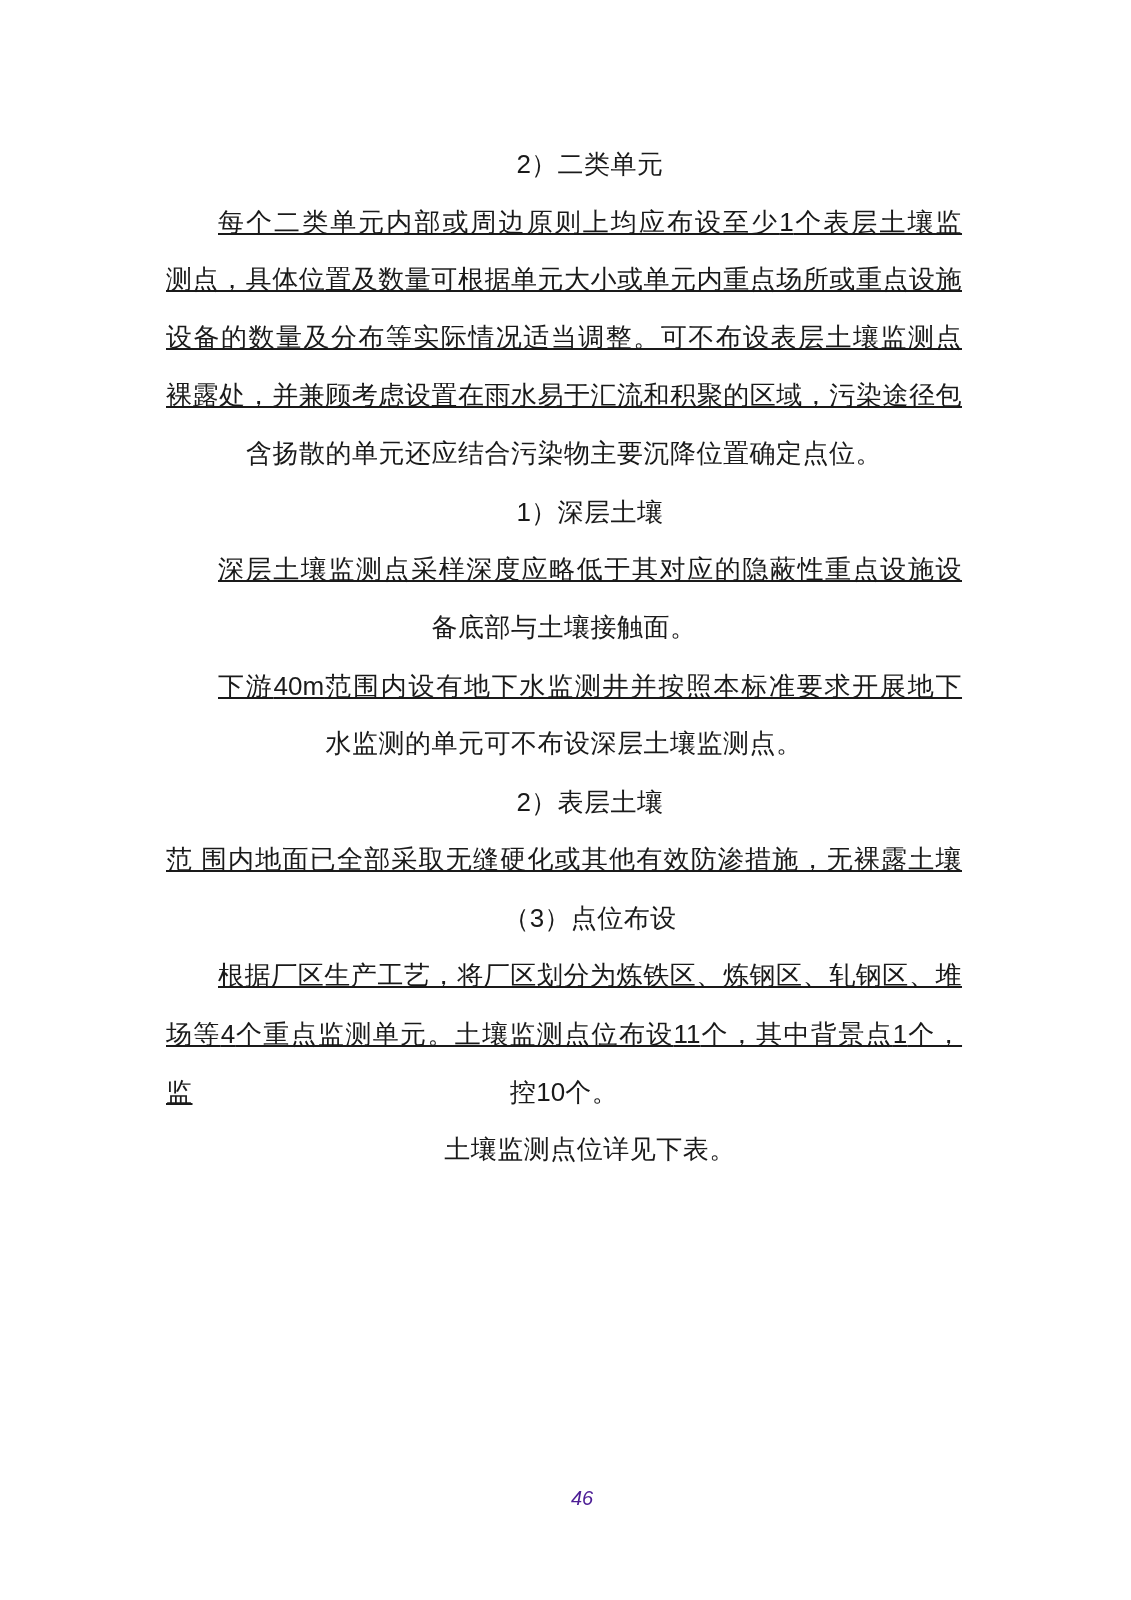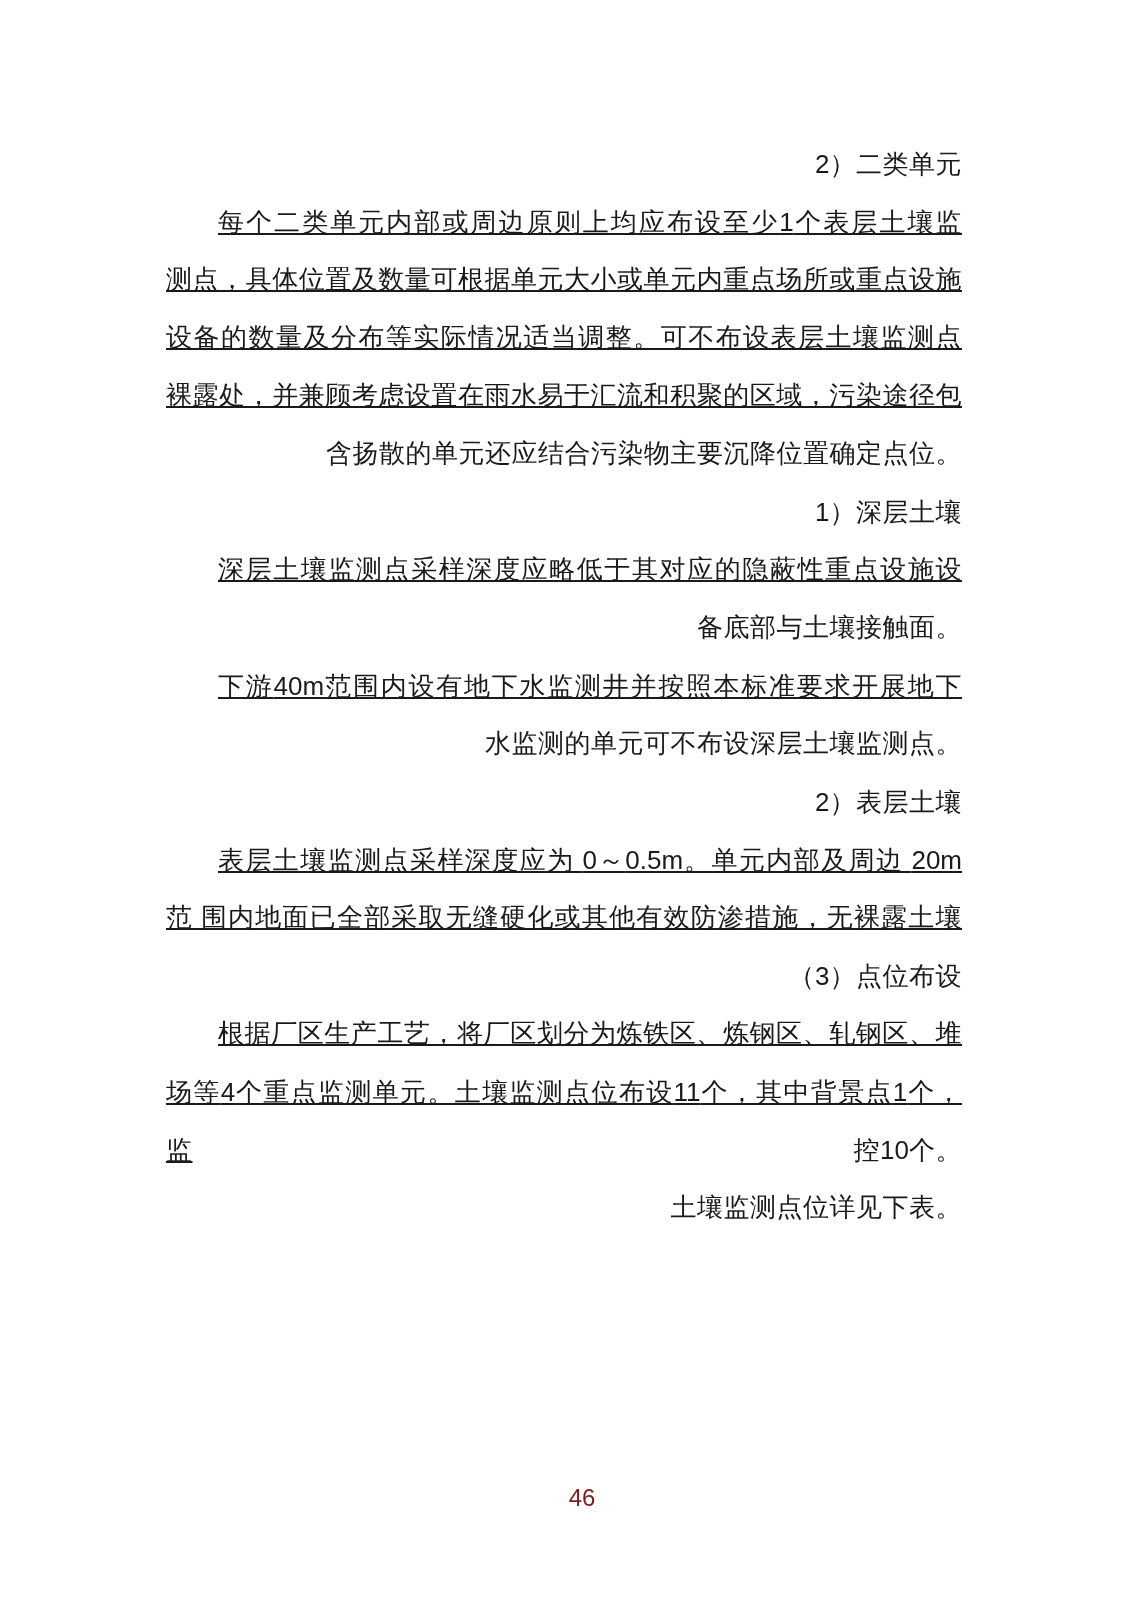--- a/index.html
+++ b/index.html
@@ -7,35 +7,35 @@
     width: 1131px; height: 1600px; position: relative;
     font-family: "Liberation Serif", "DejaVu Serif", serif;
     color: #1a1a1a;
   }
   .page { position: absolute; inset: 0; background: #ffffff; }
   .text-block {
     position: absolute; left: 166px; top: 135px; width: 796px;
   }
   .line {
     height: 58px; line-height: 58px; font-size: 26px;
-    white-space: nowrap; text-align: right;
+    white-space: nowrap; text-align: center;
     letter-spacing: 0.5px;
   }
   .line.justify {
     white-space: normal;
     text-align: justify;
     text-align-last: justify;
     text-decoration: underline;
   }
   .line.indent { text-indent: 2em; }
   .latin { font-family: "Liberation Sans", sans-serif; letter-spacing: 0; }
   .page-number {
     position: absolute; top: 1484px; left: 532px; width: 100px;
-    text-align: center; font-size: 24px; line-height: 28px;
-    font-family: "Liberation Sans", sans-serif; color: #7f1d1d;
+    text-align: center; font-size: 20px; line-height: 28px;
+    font-family: "Liberation Sans", sans-serif; color: #4c1d95; font-style: italic;
   }
 </style>
 </head>
 <body>
 
 <div class="page">
   <div class="text-block">
 
     <div class="line indent"><span class="latin">2</span>）二类单元</div>
 
@@ -49,21 +49,20 @@
     <div class="line indent"><span class="latin">1</span>）深层土壤</div>
 
     <div class="line indent justify">深层土壤监测点采样深度应略低于其对应的隐蔽性重点设施设</div>
     <div class="line">备底部与土壤接触面。</div>
 
     <div class="line indent justify">下游<span class="latin">40m</span>范围内设有地下水监测井并按照本标准要求开展地下</div>
     <div class="line">水监测的单元可不布设深层土壤监测点。</div>
 
     <div class="line indent"><span class="latin">2</span>）表层土壤</div>
 
-    <div class="line indent justify">表层土壤监测点采样深度应为 <span class="latin">0</span>～<span class="latin">0.5m</span>。单元内部及周边 <span class="latin">20m</span></div>
     <div class="line justify">范 围内地面已全部采取无缝硬化或其他有效防渗措施，无裸露土壤</div>
 
     <div class="line indent">（<span class="latin">3</span>）点位布设</div>
 
     <div class="line indent justify">根据厂区生产工艺，将厂区划分为炼铁区、炼钢区、轧钢区、堆</div>
     <div class="line justify">场等<span class="latin">4</span>个重点监测单元。土壤监测点位布设<span class="latin">11</span>个，其中背景点<span class="latin">1</span>个， 监</div>
     <div class="line">控<span class="latin">10</span>个。</div>
 
     <div class="line indent">土壤监测点位详见下表。</div>
 

